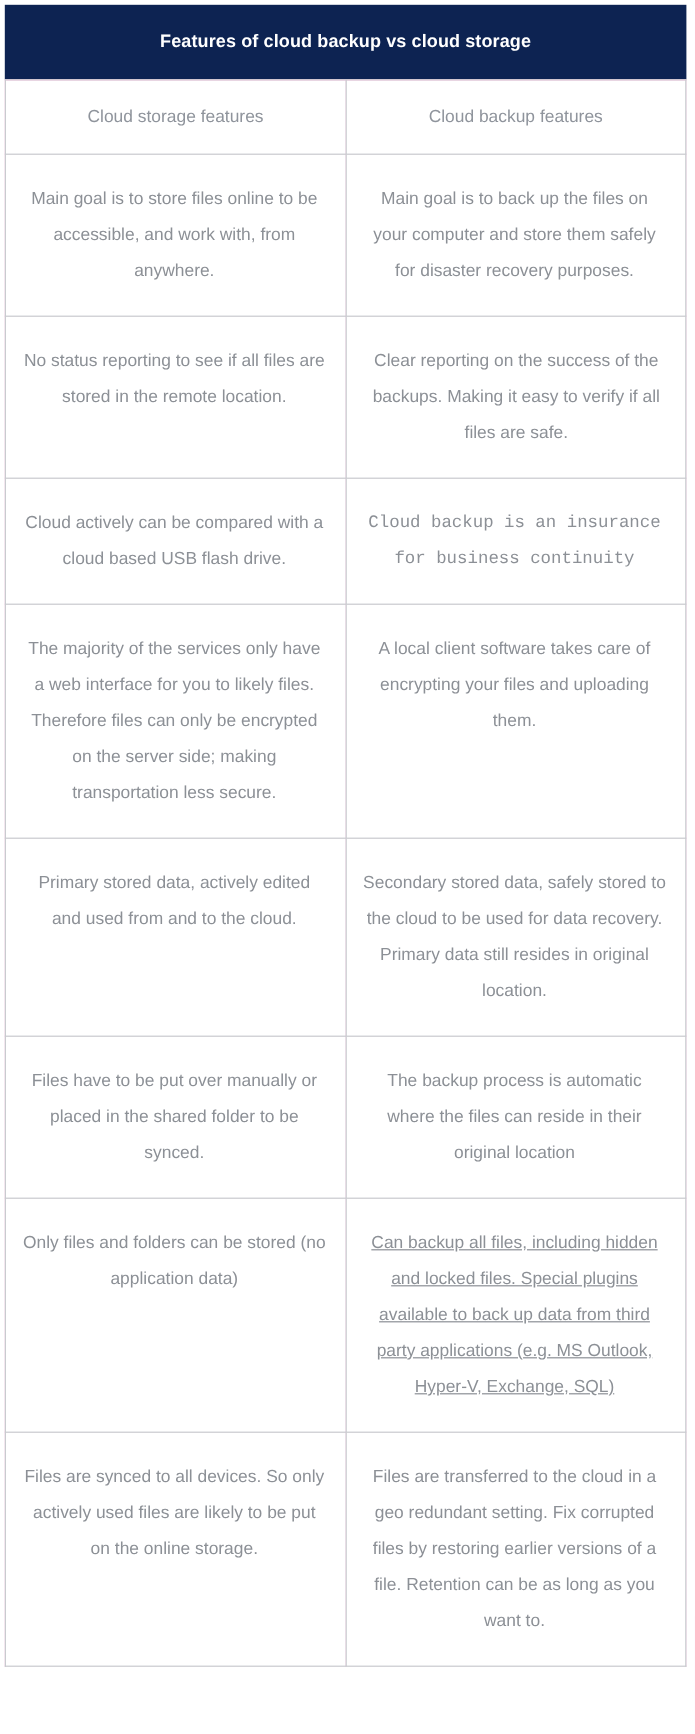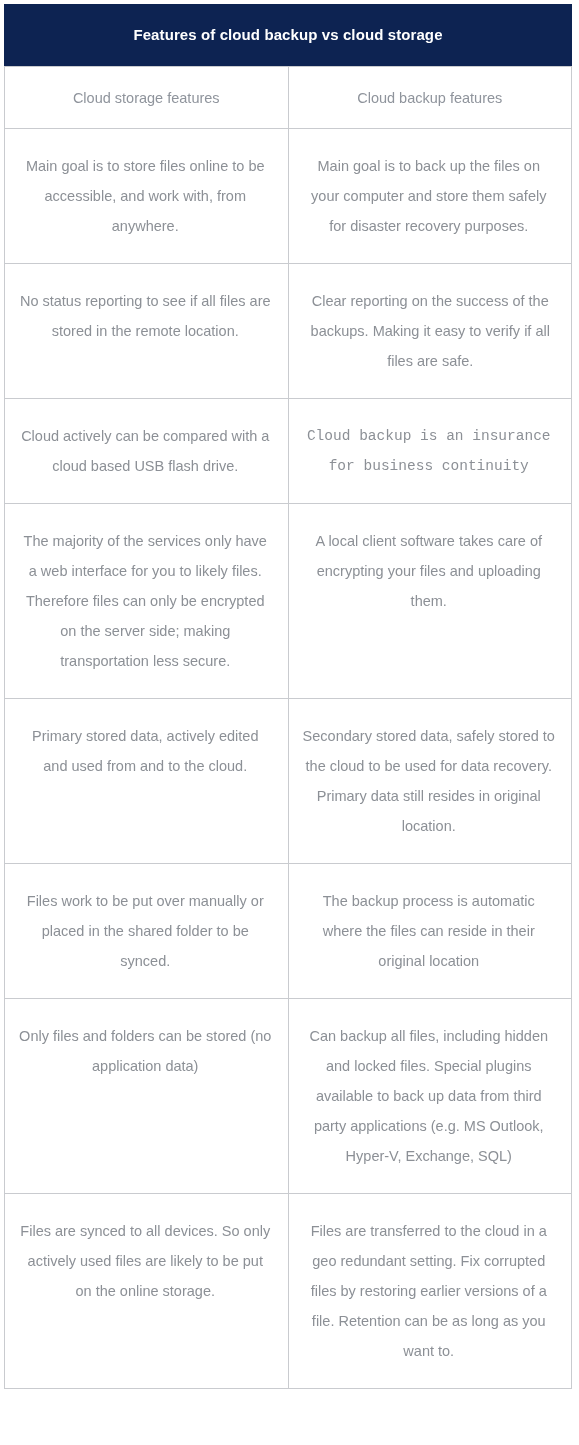--- a/index.html
+++ b/index.html
@@ -134,31 +134,31 @@
         <tr>
           <td style="color: rgb(140, 144, 150);">
             <span class="cell-text">Primary stored data, actively edited and used from and to the cloud.</span>
           </td>
           <td style="color: rgb(140, 144, 150);">
             <span class="cell-text">Secondary stored data, safely stored to the cloud to be used for data recovery. Primary data still resides in original location.</span>
           </td>
         </tr>
         <tr>
           <td style="color: rgb(140, 144, 150);">
-            <span class="cell-text">Files work to be put over manually or placed in the shared folder to be synced.</span>
+            <span class="cell-text">Files have to be put over manually or placed in the shared folder to be synced.</span>
           </td>
           <td style="color: rgb(140, 144, 150);">
             <span class="cell-text">The backup process is automatic where the files can reside in their original location</span>
           </td>
         </tr>
         <tr>
           <td style="color: rgb(140, 144, 150);">
             <span class="cell-text">Only files and folders can be stored (no application data)</span>
           </td>
-          <td style="color: rgb(140, 144, 150);">
+          <td style="color: rgb(140, 144, 150); text-decoration: underline;">
             <span class="cell-text">Can backup all files, including hidden and locked files. Special plugins available to back up data from third party applications (e.g. MS Outlook, Hyper-V, Exchange, SQL)</span>
           </td>
         </tr>
         <tr>
           <td style="color: rgb(140, 144, 150);">
             <span class="cell-text">Files are synced to all devices. So only actively used files are likely to be put on the online storage.</span>
           </td>
           <td style="color: rgb(140, 144, 150);">
             <span class="cell-text">Files are transferred to the cloud in a geo redundant setting. Fix corrupted files by restoring earlier versions of a file. Retention can be as long as you want to.</span>
           </td>

